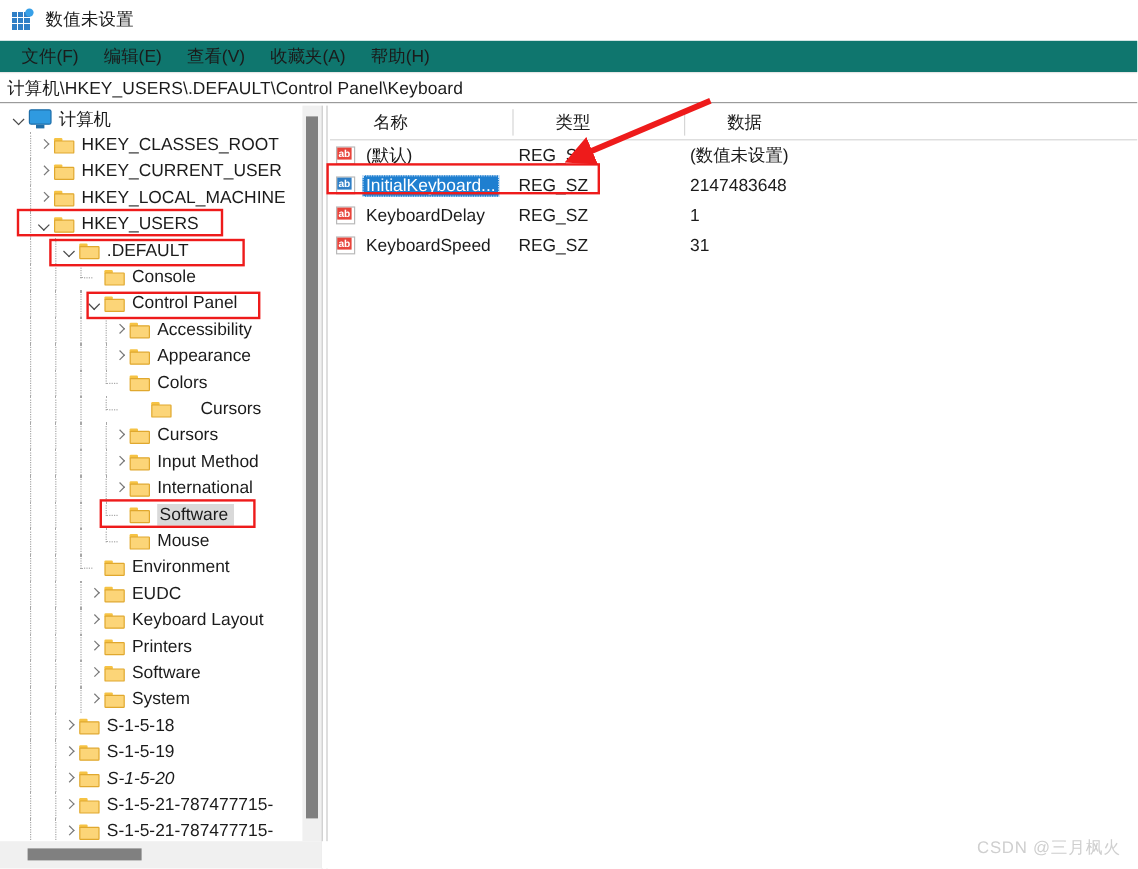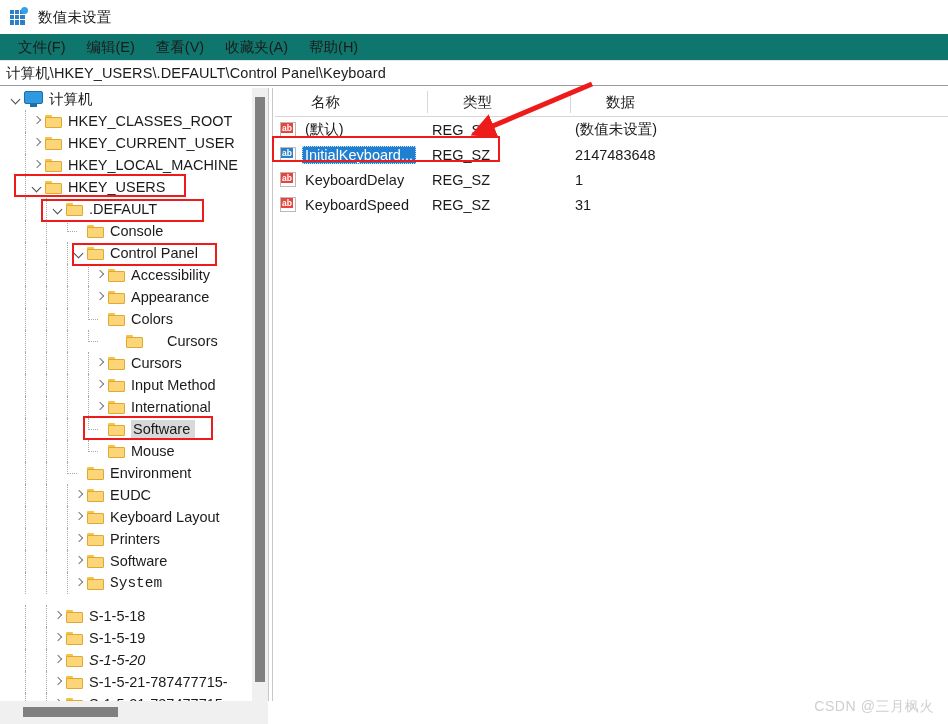--- a/index.html
+++ b/index.html
@@ -558,29 +558,29 @@
           <span class="tree-label">Printers</span>
         </div>
         <div class="tree-row" style="padding-left: 71px;">
           <div class="guide" style="left: 25px;"></div>
           <div class="guide" style="left: 46px;"></div>
           <div class="guide" style="left: 67px;"></div>
           <div class="twisty collapsed"></div>
           <div class="folder"></div>
           <span class="tree-label">Software</span>
         </div>
-        <div class="tree-row" style="padding-left: 71px; font-family: Liberation Mono, monospace;">
+        <div class="tree-row" style="padding-left: 71px;">
           <div class="guide" style="left: 25px;"></div>
           <div class="guide" style="left: 46px;"></div>
           <div class="guide" style="left: 67px;"></div>
           <div class="twisty collapsed"></div>
           <div class="folder"></div>
           <span class="tree-label">System</span>
         </div>
-        <div class="tree-row" style="padding-left: 50px; margin-top: 11px;">
+        <div class="tree-row" style="padding-left: 50px;">
           <div class="guide" style="left: 25px;"></div>
           <div class="guide" style="left: 46px;"></div>
           <div class="twisty collapsed"></div>
           <div class="folder"></div>
           <span class="tree-label">S-1-5-18</span>
         </div>
         <div class="tree-row" style="padding-left: 50px;">
           <div class="guide" style="left: 25px;"></div>
           <div class="guide" style="left: 46px;"></div>
           <div class="twisty collapsed"></div>

